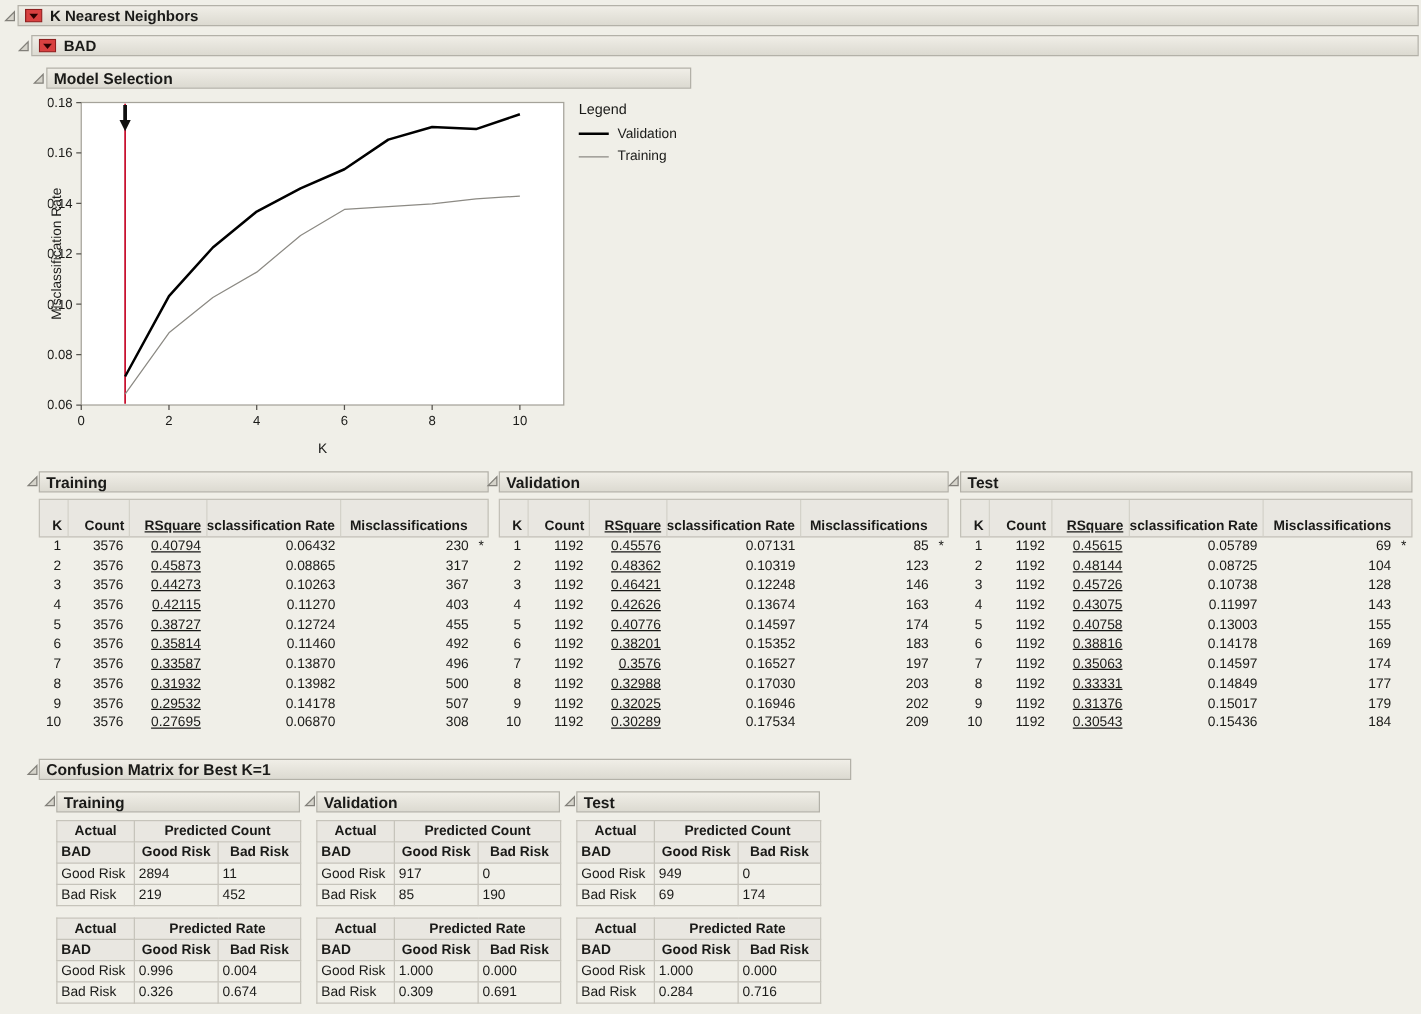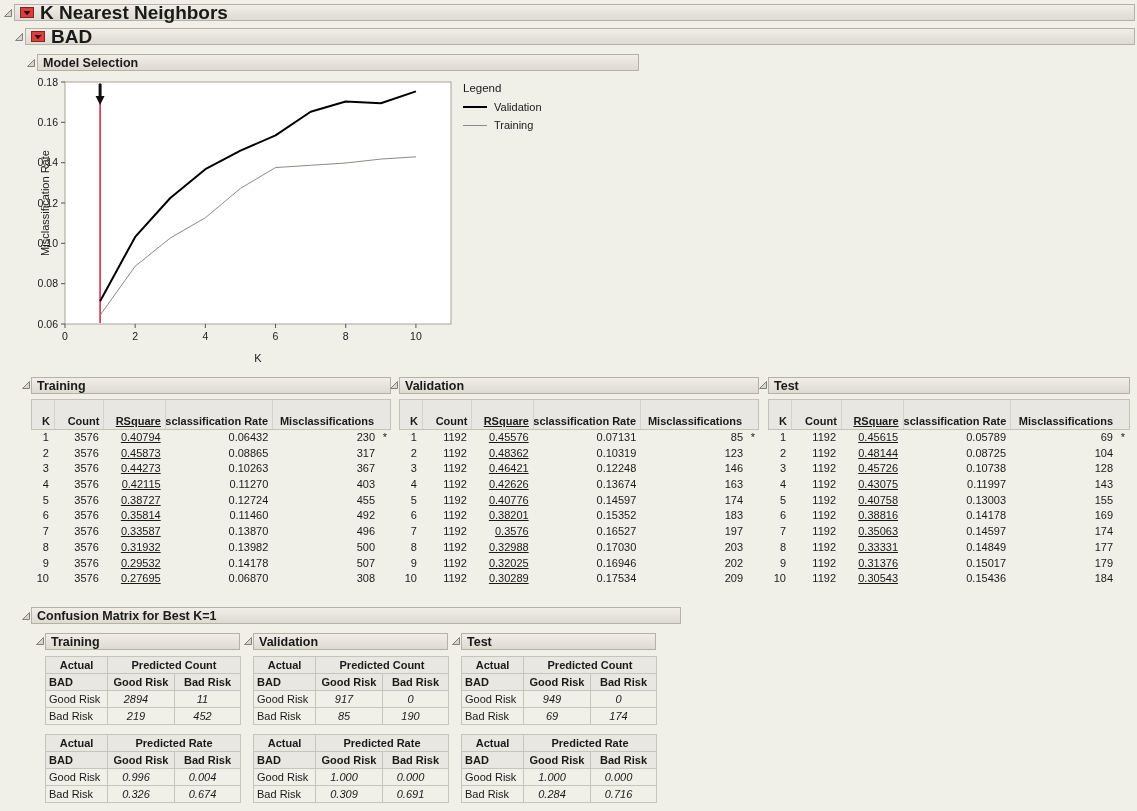--- a/index.html
+++ b/index.html
@@ -15,21 +15,21 @@
     border:1px solid #b3b1a8;
     display:flex;align-items:center;padding:0 5px;
   }
   .hbar2{
     position:relative;height:17px;box-sizing:border-box;width:100%;
     background:linear-gradient(#f0eee7,#dcdad1);
     border:1px solid #b3b1a8;
     display:flex;align-items:center;padding:0 5px;
   }
   .htitle{font-weight:bold;font-size:12.5px;white-space:nowrap;}
-  .big{font-size:19px;}
+  .big{font-size:12px;}
   .redmenu{width:14px;height:11px;margin-right:6px;line-height:0;cursor:pointer;}
 
   #chart{position:absolute;left:38px;top:76px;width:430px;height:292px;}
   #legend{position:absolute;left:463px;top:82px;}
   .legend-title{font-size:11.5px;margin-bottom:7px;}
   .legend-item{display:flex;align-items:center;margin-bottom:6px;font-size:11px;}
   .sample{display:inline-block;width:24px;height:0;margin-right:7px;}
 
   .stat-block{position:absolute;top:377px;}
   .stat-table{margin-top:5px;font-size:11px;}
@@ -45,21 +45,21 @@
   .shead .cell + .cell{border-left:1px solid #d4d2c9;}
   .shead .c5{border-left:none !important;}
 
   .conf-block{position:absolute;top:633px;width:195px;}
   .conf-table{border-collapse:collapse;margin-top:6px;font-size:11px;table-layout:fixed;width:195px;}
   .conf-table.rate{margin-top:9px;}
   .conf-table th,.conf-table td{border:1px solid #c6c4bb;height:16px;padding:0 3px;overflow:hidden;white-space:nowrap;}
   .conf-table th{background:#e9e7e1;font-weight:bold;}
   .conf-table th.left{text-align:left;}
   .conf-table td.lbl{text-align:left;}
-  .conf-table td.val{text-align:center;padding-right:13px;font-style:italic;}
+  .conf-table td.val{text-align:left;padding-right:13px;}
 </style>
 </head>
 <body>
 
 <span class="disc" style="left:3px;top:8px"><svg width="10" height="10">
       <path d="M1.5,8.5 L8.5,8.5 L8.5,1.5 Z" fill="#d6d4cb" stroke="#82807a" stroke-width="1"></path>
     </svg></span>
 <div class="hbar" style="left:14px;top:4px;right:2px">
   <span class="redmenu"><svg width="14" height="11">
         <rect x="0.5" y="0.5" width="13" height="10" fill="#d84040" stroke="#8d1f1f"></rect>
@@ -75,21 +75,21 @@
   <span class="redmenu"><svg width="14" height="11">
         <rect x="0.5" y="0.5" width="13" height="10" fill="#d84040" stroke="#8d1f1f"></rect>
         <polygon points="3.5,4 10.5,4 7,8.2" fill="#2a0000"></polygon>
       </svg></span>
   <span class="htitle big">BAD</span>
 </div>
 
 <span class="disc" style="left:26px;top:58px"><svg width="10" height="10">
       <path d="M1.5,8.5 L8.5,8.5 L8.5,1.5 Z" fill="#d6d4cb" stroke="#82807a" stroke-width="1"></path>
     </svg></span>
-<div class="hbar" style="left:37px;top:54px;width:602px">
+<div class="hbar" style="left:37px;top:54px;width:516px">
   <span class="htitle">Model Selection</span>
 </div>
 
 <div id="chart"><svg width="430" height="292" style="font-family:&quot;Liberation Sans&quot;, sans-serif;">
       <rect x="27" y="6" width="386" height="242" fill="#ffffff" stroke="#a5a39a" stroke-width="1"></rect>
       <line x1="23" y1="248" x2="27" y2="248" stroke="#55534e"></line>
       <text x="20" y="251.5" text-anchor="end" font-size="10.5" fill="#1a1a18">0.06</text>
       <line x1="23" y1="207.66666666666666" x2="27" y2="207.66666666666666" stroke="#55534e"></line>
       <text x="20" y="211.16666666666666" text-anchor="end" font-size="10.5" fill="#1a1a18">0.08</text>
       <line x1="23" y1="167.33333333333331" x2="27" y2="167.33333333333331" stroke="#55534e"></line>

